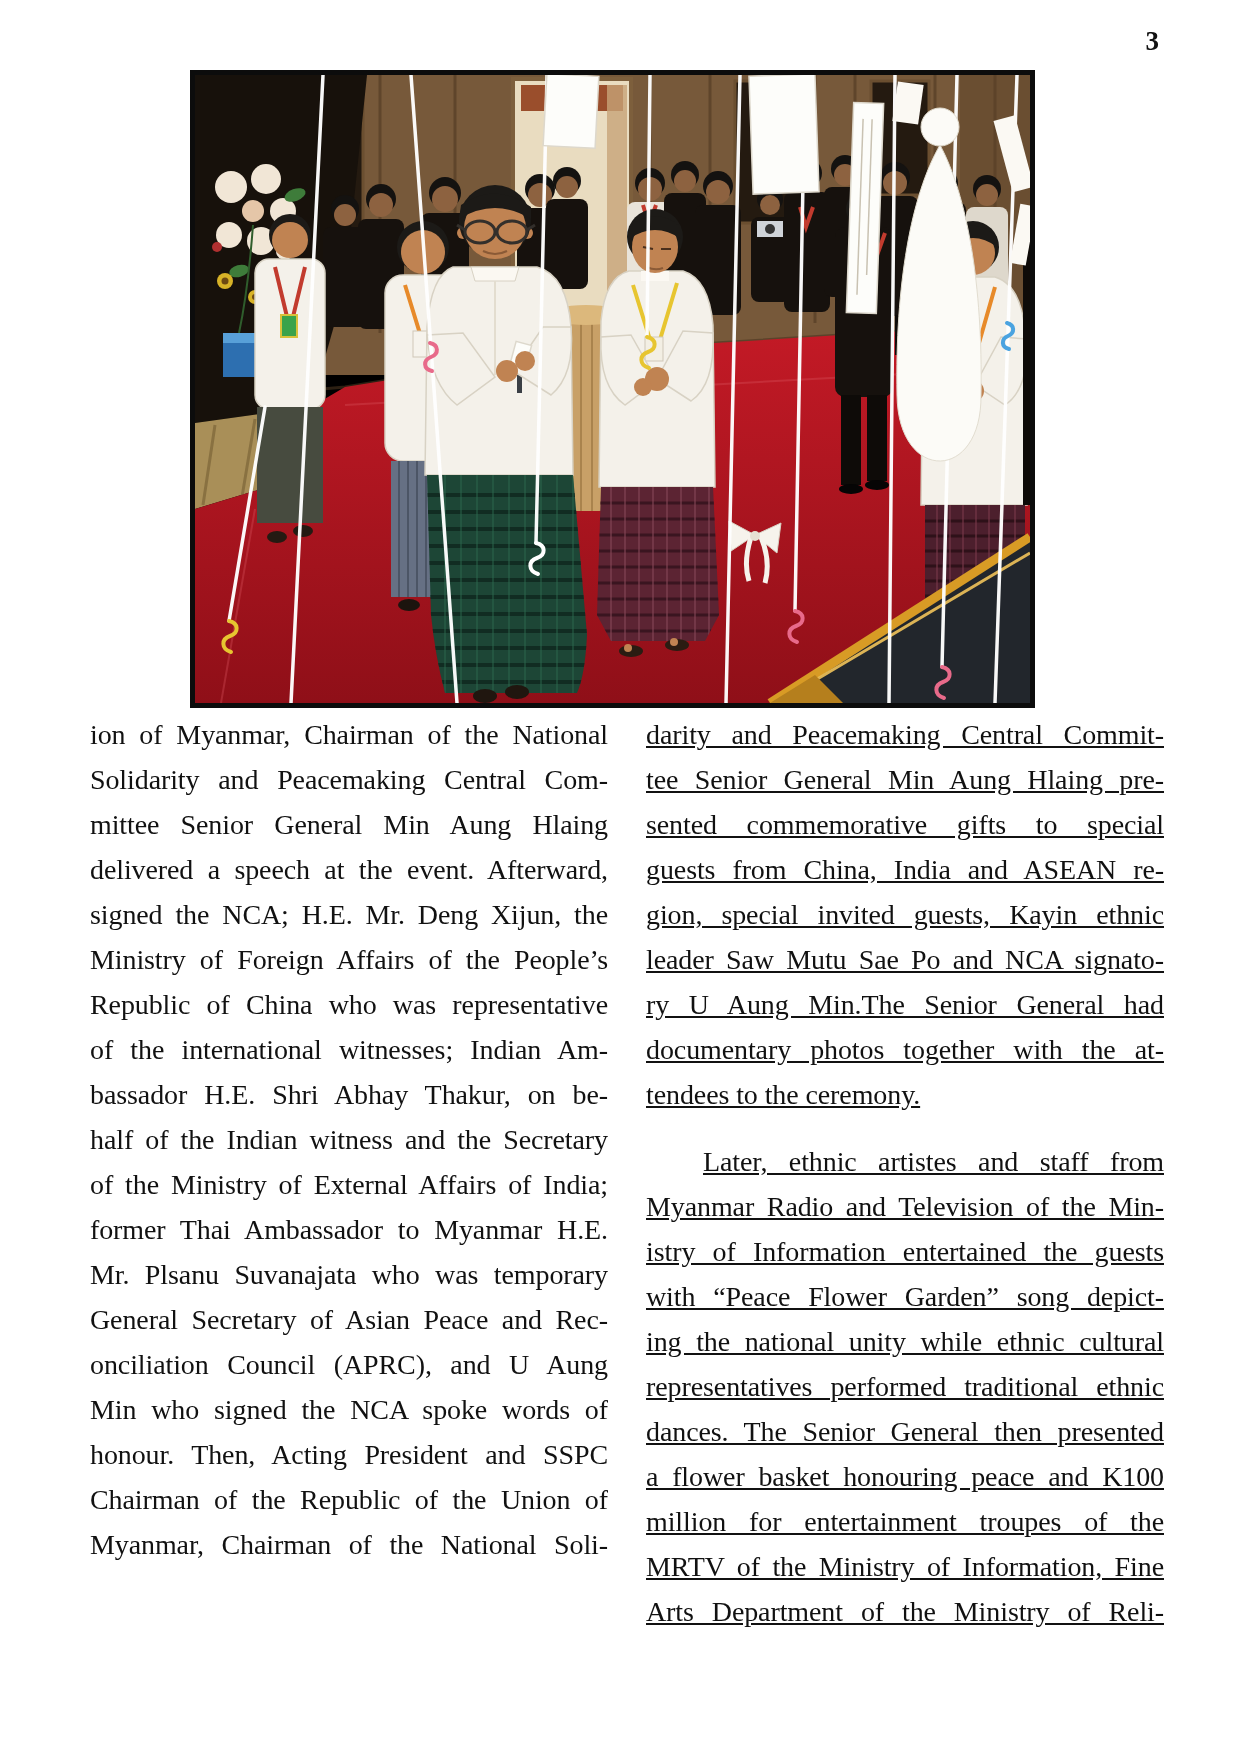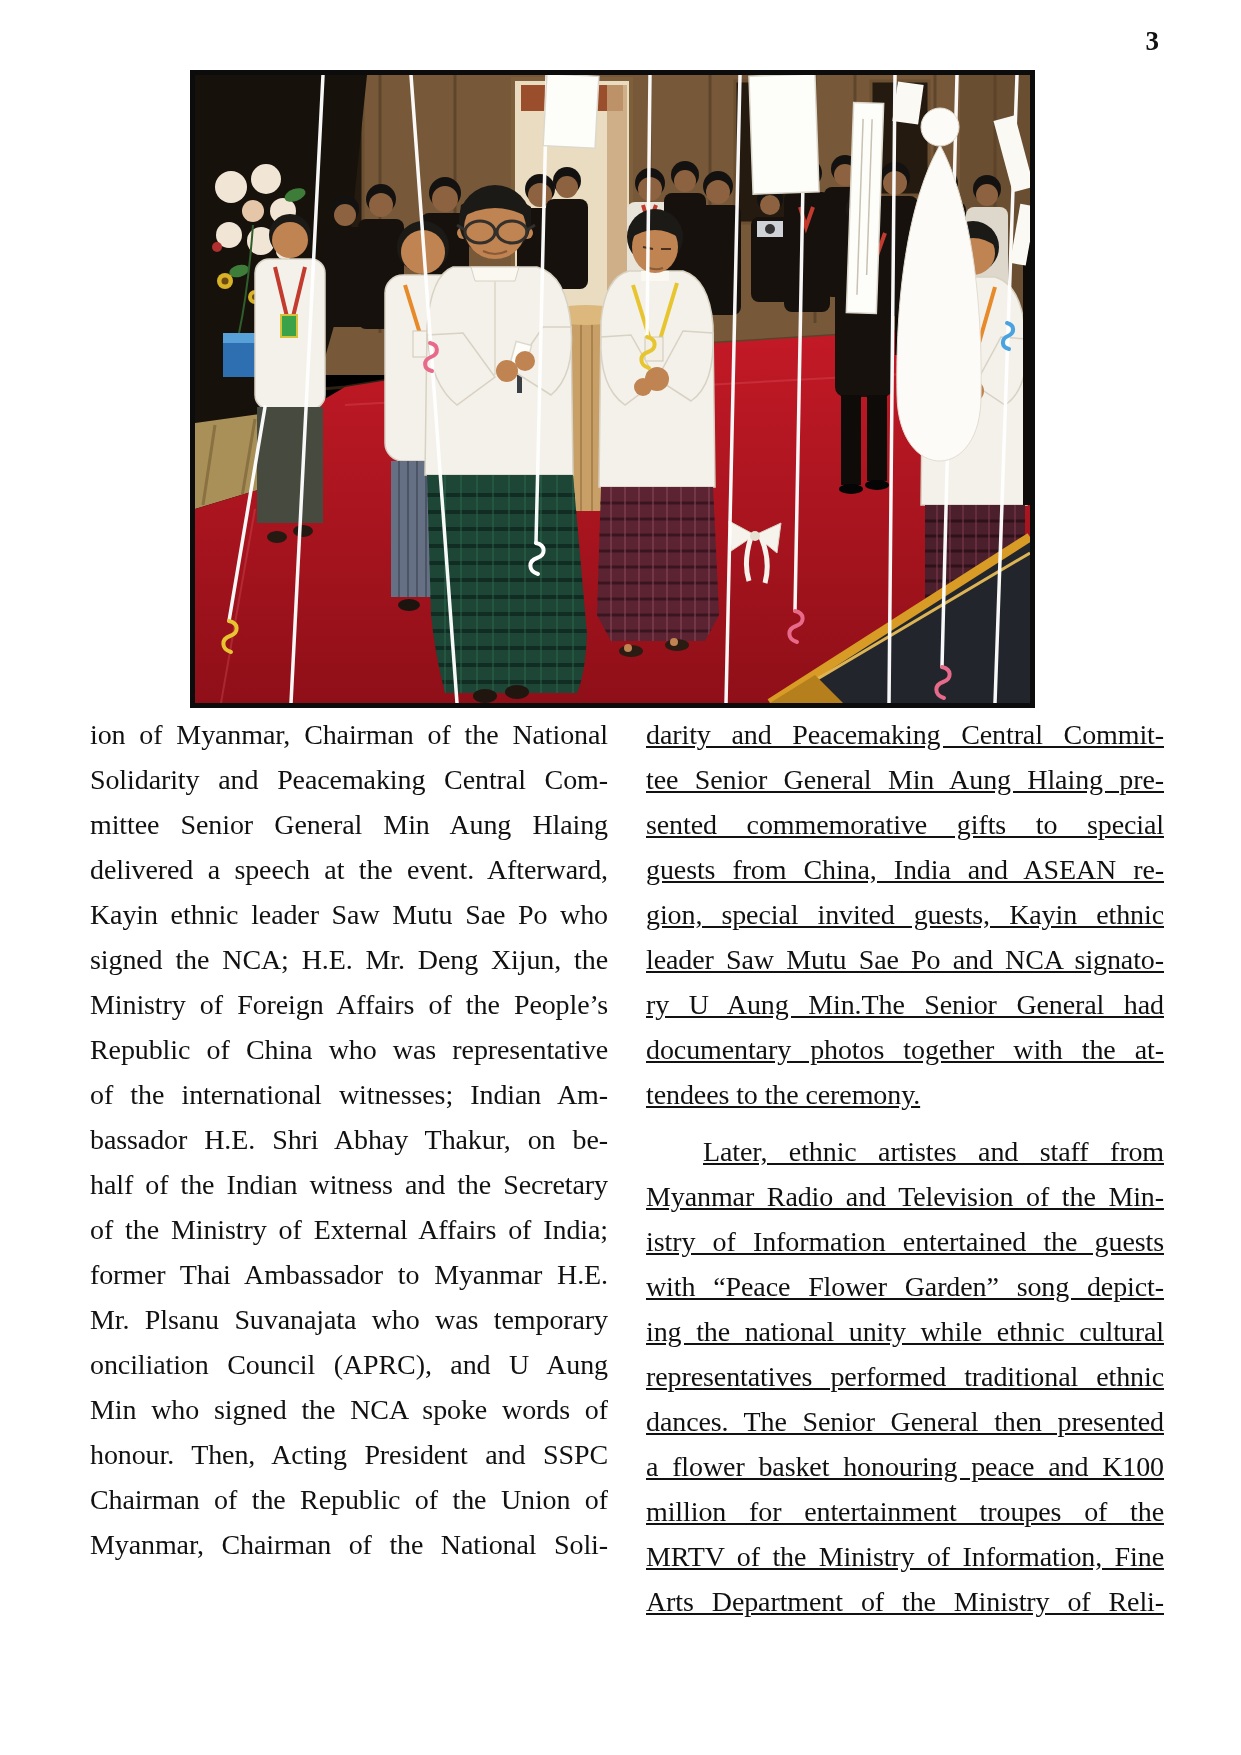--- a/index.html
+++ b/index.html
@@ -28,21 +28,21 @@
   }
   .col-left{left:90px;font-family:Liberation Serif, serif;}
   .col-right{left:646px;text-decoration:underline;}
   .line{
     height:45px;overflow:hidden;
     text-align:justify;text-align-last:justify;
     white-space:normal;
   }
   .line.last{text-align-last:left;}
   .line.indent{text-indent:57px;}
-  .line.gap{margin-top:12px;}
+  .line.gap{margin-top:22px;}
 
   
   .c-wall{fill:var(--wall,#77593a);}
   .c-wallseam{stroke:var(--wall_dark,#5a4128);stroke-width:3;opacity:.8;}
   .c-walldark{fill:var(--wall_dark,#5a4128);}
   .c-doorlight{fill:var(--door_light,#e9dcc0);stroke:#7d5f3c;stroke-width:4;}
   .c-doordark{fill:var(--door_dark,#241a10);stroke:#6b4f30;stroke-width:3;}
   .c-corner{fill:var(--corner_dark,#17110b);}
   .c-floortan{fill:var(--floor_tan,#a98f58);}
   .c-stage{fill:var(--stage_dark,#22262c);}
@@ -439,30 +439,30 @@
         <rect x="700" y="8" width="26" height="40" fill="#fbf9f3" transform="rotate(8 713 28)"></rect>
       </g>
     </svg>
   </figure>
 
   <div class="col col-left">
       <div class="line">ion of Myanmar, Chairman of the National</div>
       <div class="line">Solidarity and Peacemaking Central Com-</div>
       <div class="line">mittee Senior General Min Aung Hlaing</div>
       <div class="line">delivered a speech at the event. Afterward,</div>
-      <div class="line">Kayin ethnic leader Saw Mutu Sae Po who</div>
       <div class="line">signed the NCA; H.E. Mr. Deng Xijun, the</div>
       <div class="line">Ministry of Foreign Affairs of the People’s</div>
       <div class="line">Republic of China who was representative</div>
       <div class="line">of the international witnesses; Indian Am-</div>
       <div class="line">bassador H.E. Shri Abhay Thakur, on be-</div>
       <div class="line">half of the Indian witness and the Secretary</div>
       <div class="line">of the Ministry of External Affairs of India;</div>
       <div class="line">former Thai Ambassador to Myanmar H.E.</div>
       <div class="line">Mr. Plsanu Suvanajata who was temporary</div>
+      <div class="line">General Secretary of Asian Peace and Rec-</div>
       <div class="line">onciliation Council (APRC), and U Aung</div>
       <div class="line">Min who signed the NCA spoke words of</div>
       <div class="line">honour. Then, Acting President and SSPC</div>
       <div class="line">Chairman of the Republic of the Union of</div>
       <div class="line">Myanmar, Chairman of the National Soli-</div>
     </div>
   <div class="col col-right">
       <div class="line">darity and Peacemaking Central Commit-</div>
       <div class="line">tee Senior General Min Aung Hlaing pre-</div>
       <div class="line">sented commemorative gifts to special</div>

